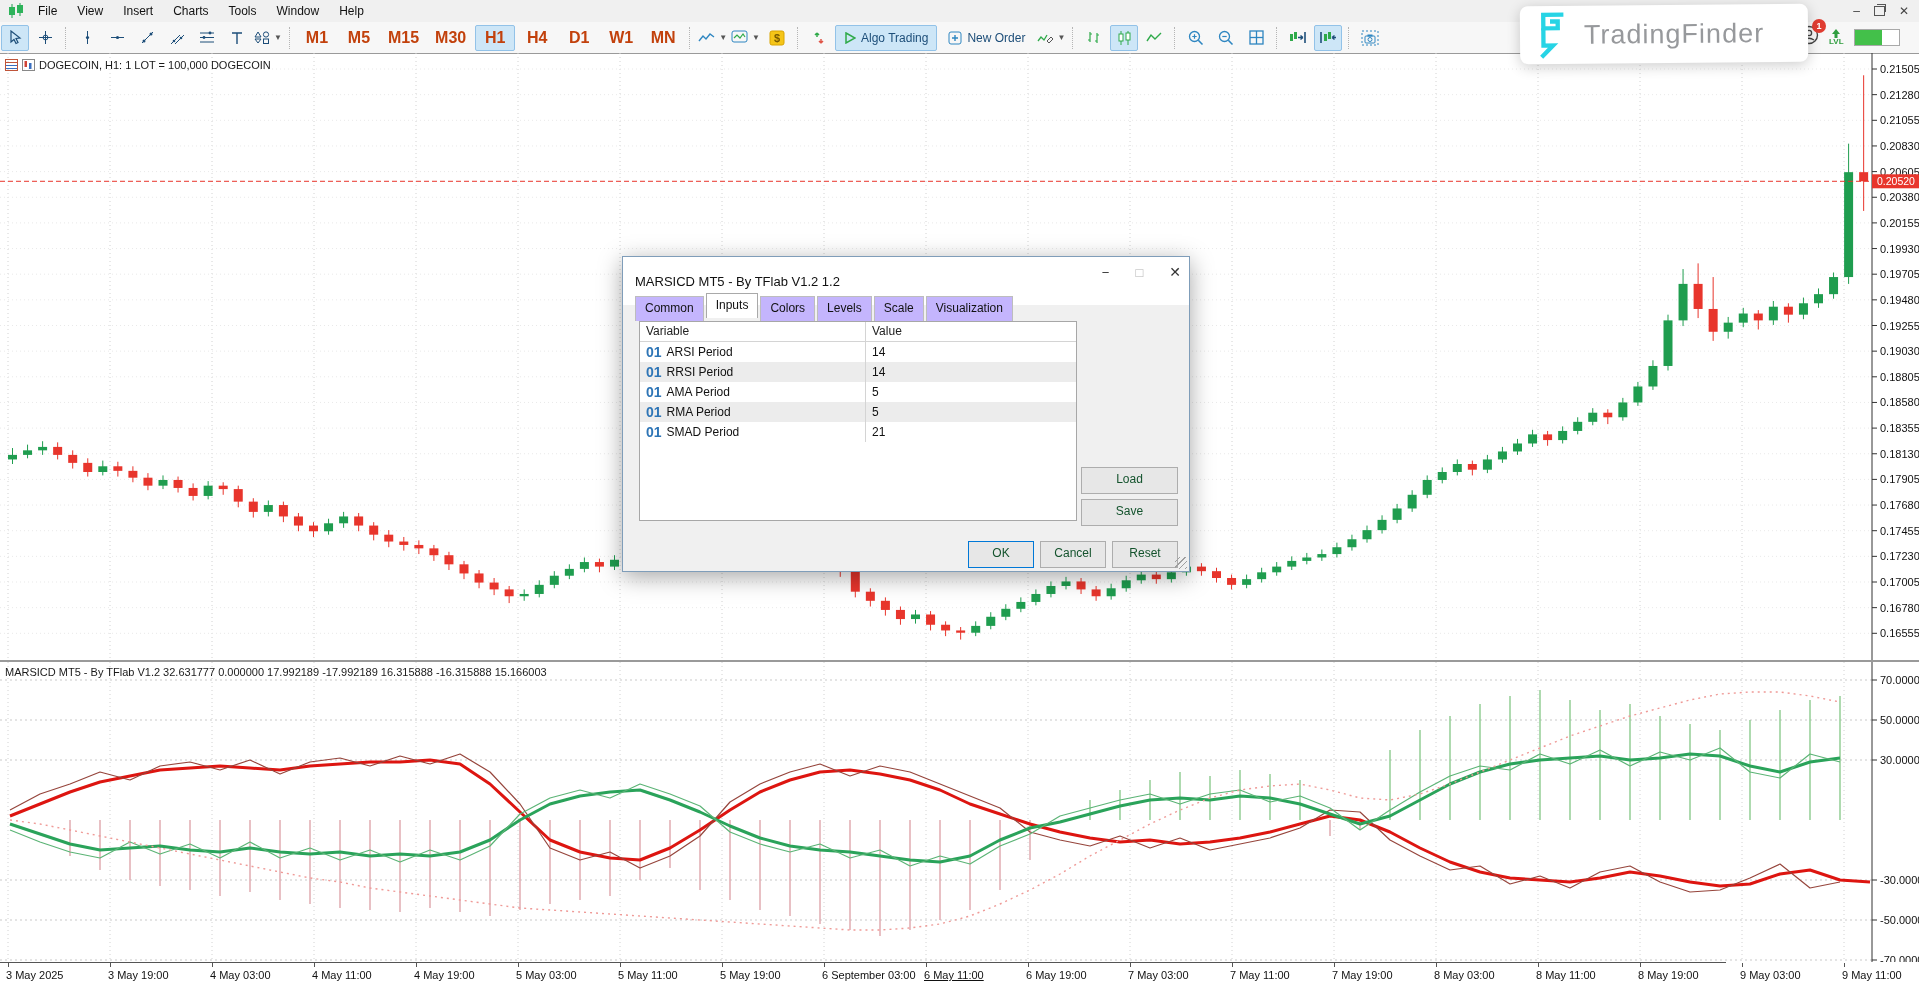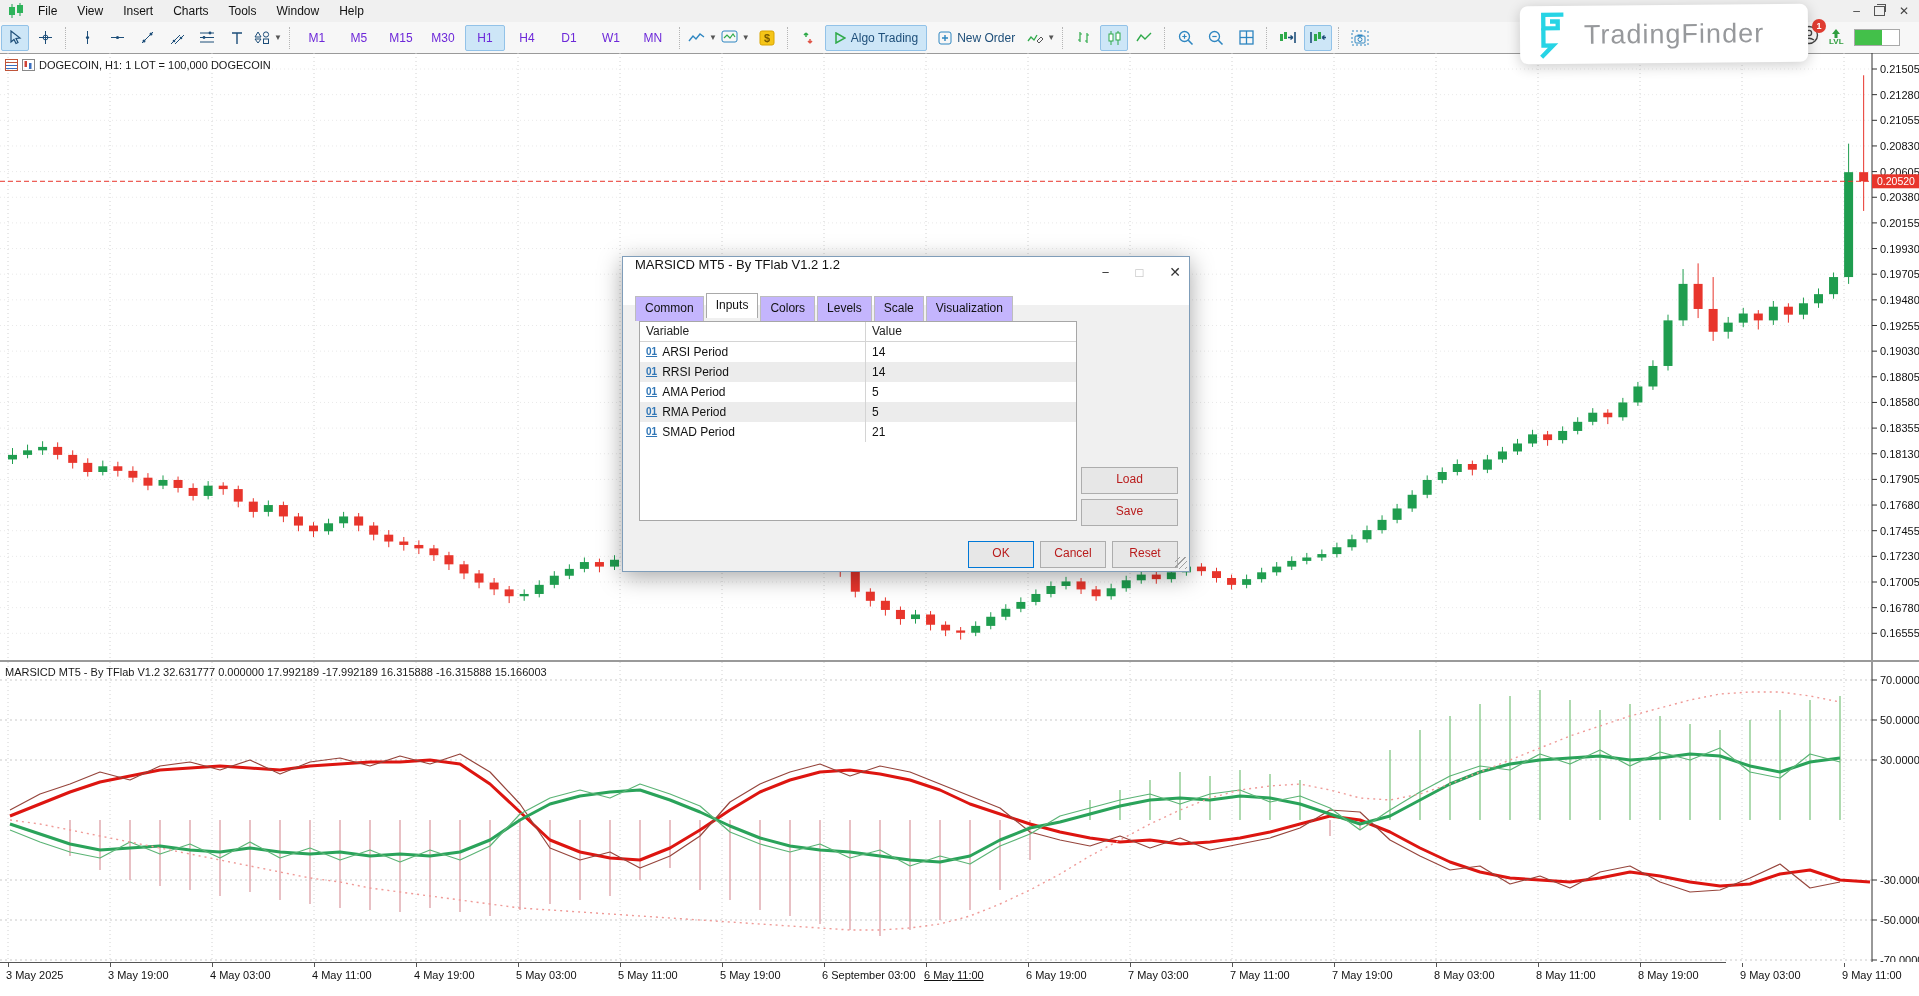--- a/index.html
+++ b/index.html
@@ -10,50 +10,50 @@
   #mt5logo{width:20px;height:16px;margin-left:6px;margin-right:2px;}
   #winctrl{position:absolute;right:4px;top:0;height:22px;display:flex;align-items:center;gap:14px;color:#444;font-size:12px;padding-right:6px;}
   #winctrl span{cursor:default;}
   .restore-glyph{display:inline-block;width:9px;height:8px;border:1px solid #555;position:relative;}
   .restore-glyph:before{content:"";position:absolute;left:2px;top:-3px;width:8px;height:7px;border:1px solid #555;border-bottom:none;border-left:none;}
   
   #toolbar{position:absolute;left:0;top:22px;width:1919px;height:31px;background:#f7f7f7;border-bottom:1px solid #d9d9d9;display:flex;align-items:center;}
   .tbtn{height:24px;min-width:26px;display:flex;align-items:center;justify-content:center;margin:0 1px;border:1px solid transparent;border-radius:2px;cursor:default;font-size:12px;color:#1d4e79;}
   .tbtn.active{background:#cde6f7;border-color:#92c2e8;}
   .tbtn svg{display:block;}
-  .tf{font-size:12px;color:#6d28d9;padding:0 6px;font-weight:400;}
+  .tf{font-size:16px;color:#c2410c;padding:0 6px;font-weight:700;}
   .tsep{width:1px;height:22px;border-left:1px dotted #b5b5b5;margin:0 5px;}
   .caret{font-size:8px;color:#555;margin-left:3px;}
   .tbtn-label{padding:0 8px;gap:5px;}
   
   #chart-wrap{position:absolute;left:0;top:53px;width:1919px;height:607px;}
   #symbol-label{position:absolute;left:5px;top:6px;display:flex;align-items:center;gap:4px;font-size:11px;color:#1a1a1a;z-index:3;}
   #panel-divider{position:absolute;left:0;top:660px;width:1919px;height:2px;background:#9a9a9a;}
   #indic-wrap{position:absolute;left:0;top:662px;width:1919px;height:300px;}
   #indic-label{position:absolute;left:5px;top:4px;font-size:11px;color:#1a1a1a;z-index:3;}
   
   #time-axis{position:absolute;left:0;top:962px;width:1726px;height:34px;background:#ffffff;border-top:1px solid #555;}
   .time-label{position:absolute;top:6px;font-size:11px;color:#111;white-space:nowrap;}
   .time-tick{position:absolute;top:0;width:1px;height:4px;background:#555;}
   
   #dialog{position:absolute;left:622px;top:256px;width:566px;height:314px;background:#f0f0f0;border:1px solid #7f9db9;box-shadow:0 5px 22px rgba(0,0,0,0.35);z-index:10;font-size:12px;color:#111;}
-  #dlg-title{height:48px;background:#ffffff;display:flex;align-items:flex-start;padding-left:12px;font-size:13px;}
+  #dlg-title{height:48px;background:#ffffff;display:flex;align-items:center;padding-left:12px;font-size:13px;}
   #dlg-ctrl{position:absolute;right:8px;top:0;height:30px;display:flex;align-items:center;gap:26px;color:#333;}
   #dlg-ctrl .dis{color:#b5b5b5;}
   #dlg-tabs{position:absolute;left:12px;top:36px;display:flex;}
   .dtab{padding:4px 9px 3px 9px;border:1px solid #bdbdbd;border-bottom:none;background:#c4b5fd;margin-right:2px;position:relative;top:3px;font-size:12px;cursor:default;}
   .dtab.active{background:#ffffff;top:0;padding-bottom:6px;z-index:2;border-color:#a9a9a9;}
   #dlg-table{position:absolute;left:16px;top:64px;width:436px;height:198px;background:#ffffff;border:1px solid #a7a7a7;overflow:hidden;}
   .trow{display:flex;height:20px;line-height:20px;}
   .trow.header{height:19px;line-height:19px;border-bottom:1px solid #d4d4d4;color:#222;}
   .trow.shaded{background:#ececec;}
   .tcell-var{width:219px;padding-left:6px;border-right:1px solid #d4d4d4;display:flex;align-items:center;gap:5px;overflow:hidden;}
   .tcell-val{flex:1;padding-left:6px;}
-  .icon01{color:#2e75b6;font-size:10px;font-weight:bold;letter-spacing:0px;text-decoration:underline;}
-  .wbtn{position:absolute;height:25px;background:#e7e7e7;border:1px solid #adadad;font-size:12px;color:#b91c1c;text-align:center;line-height:23px;cursor:default;}
+  .icon01{color:#2e75b6;font-size:14px;font-weight:bold;letter-spacing:0px;}
+  .wbtn{position:absolute;height:25px;background:#e7e7e7;border:1px solid #adadad;font-size:12px;color:#14532d;text-align:center;line-height:23px;cursor:default;}
   #btn-ok{left:345px;top:284px;width:64px;border:1px solid #0078d7;}
   #btn-cancel{left:417px;top:284px;width:64px;}
   #btn-reset{left:489px;top:284px;width:64px;}
   #btn-load{left:458px;top:210px;width:95px;}
   #btn-save{left:458px;top:242px;width:95px;}
   #dlg-grip{position:absolute;right:2px;bottom:2px;width:12px;height:12px;
     background:repeating-linear-gradient(135deg,transparent 0 3px,#9f9f9f 3px 4px);}
   
   #watermark{position:absolute;left:1520px;top:5px;width:276px;height:58px;background:#ffffff;border-radius:8px;box-shadow:0 3px 14px rgba(0,0,0,0.20);display:flex;align-items:center;padding-left:12px;z-index:6;transform:rotate(-0.5deg);}
   #wm-text{font-size:27px;color:#97999c;letter-spacing:1px;margin-left:10px;font-weight:400;}

